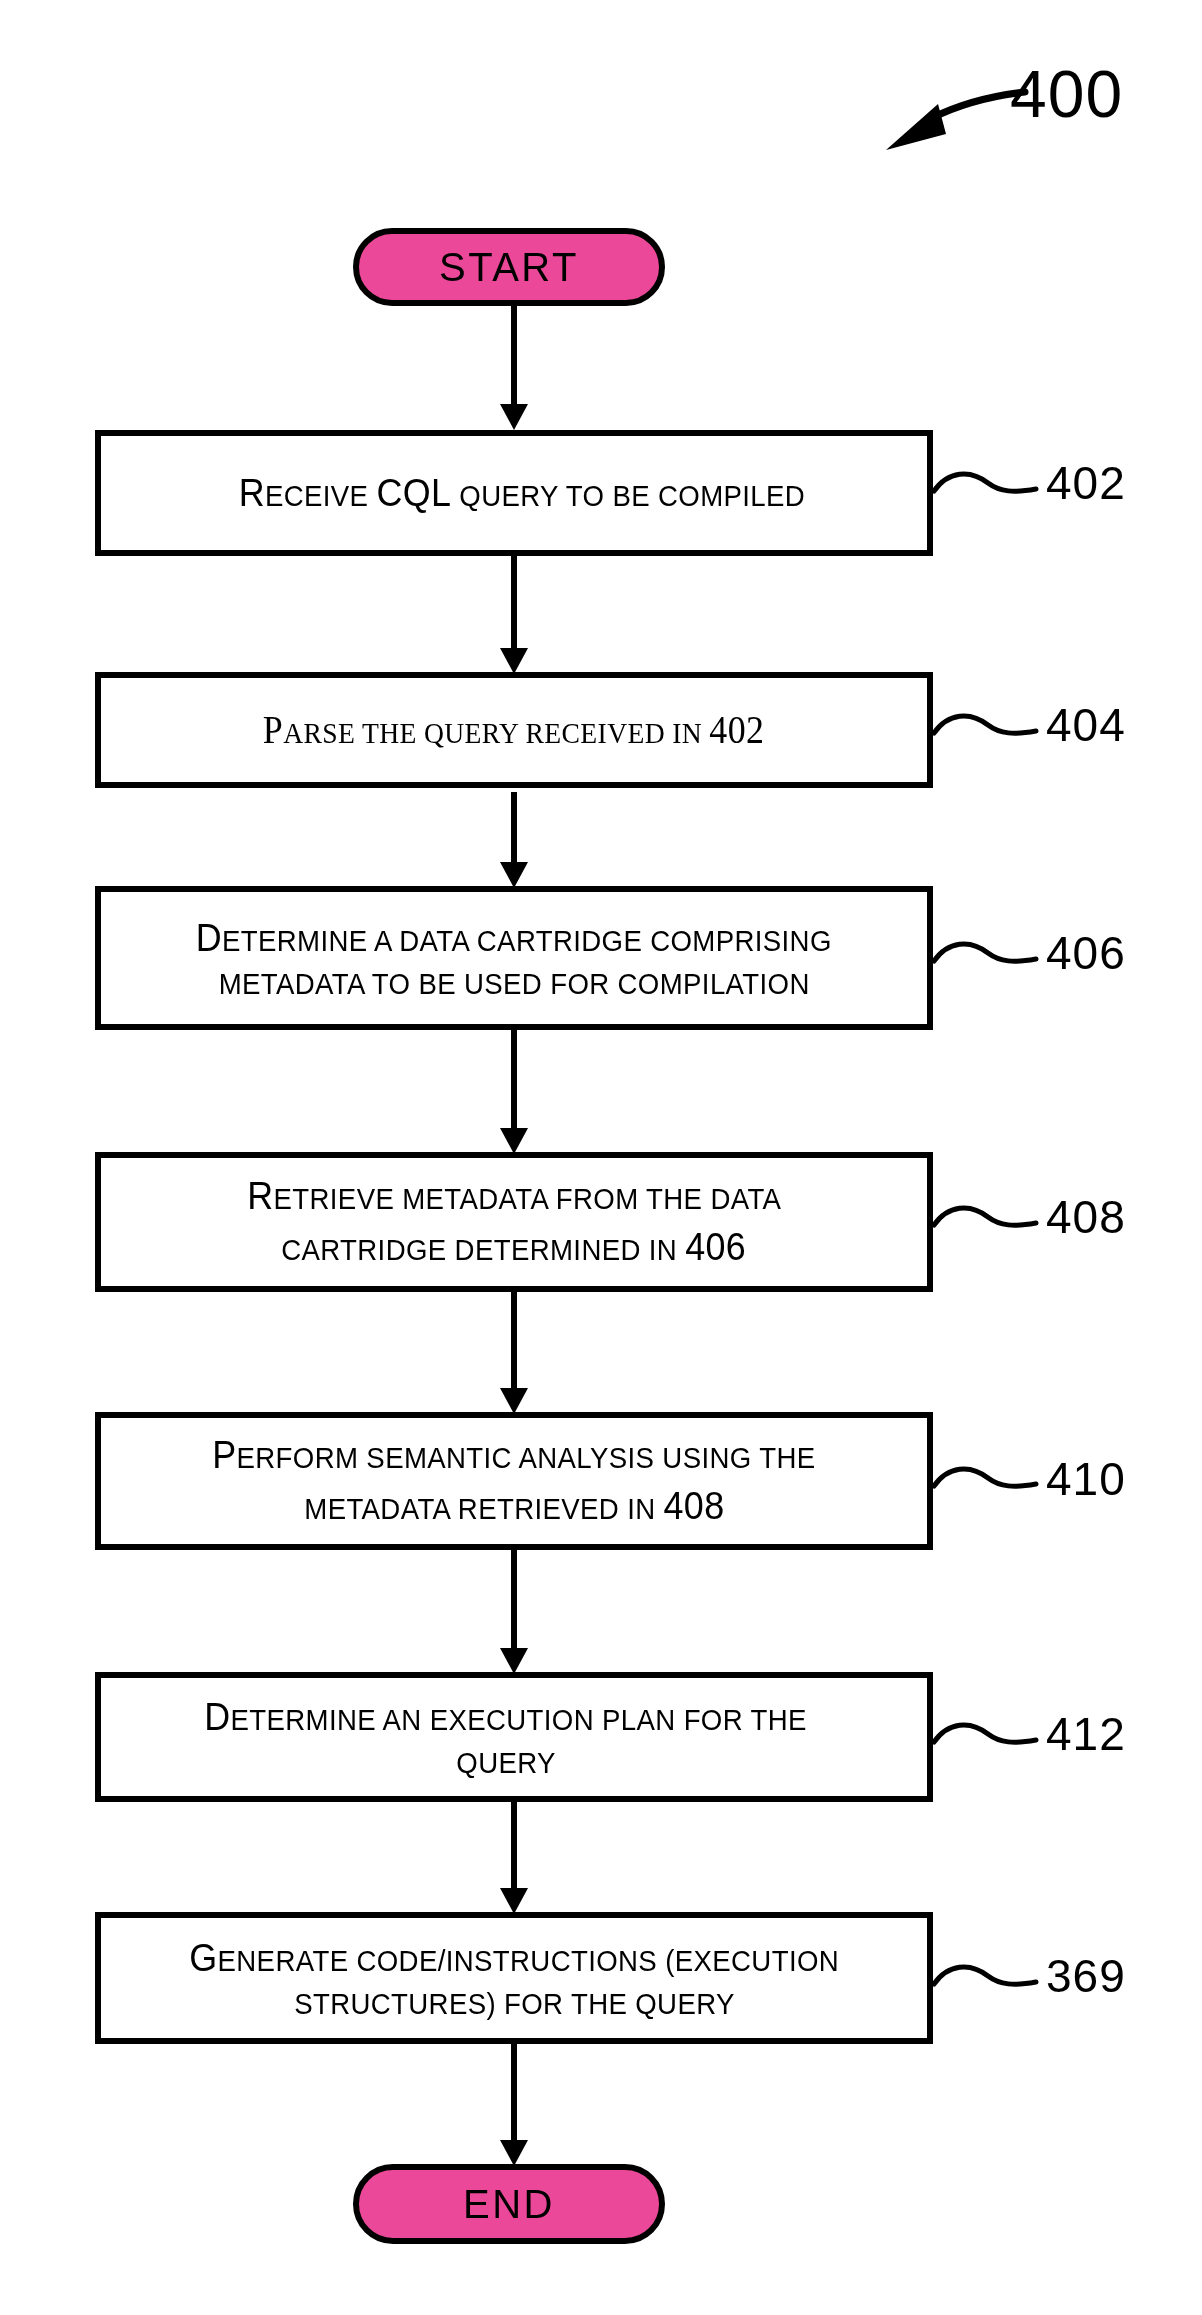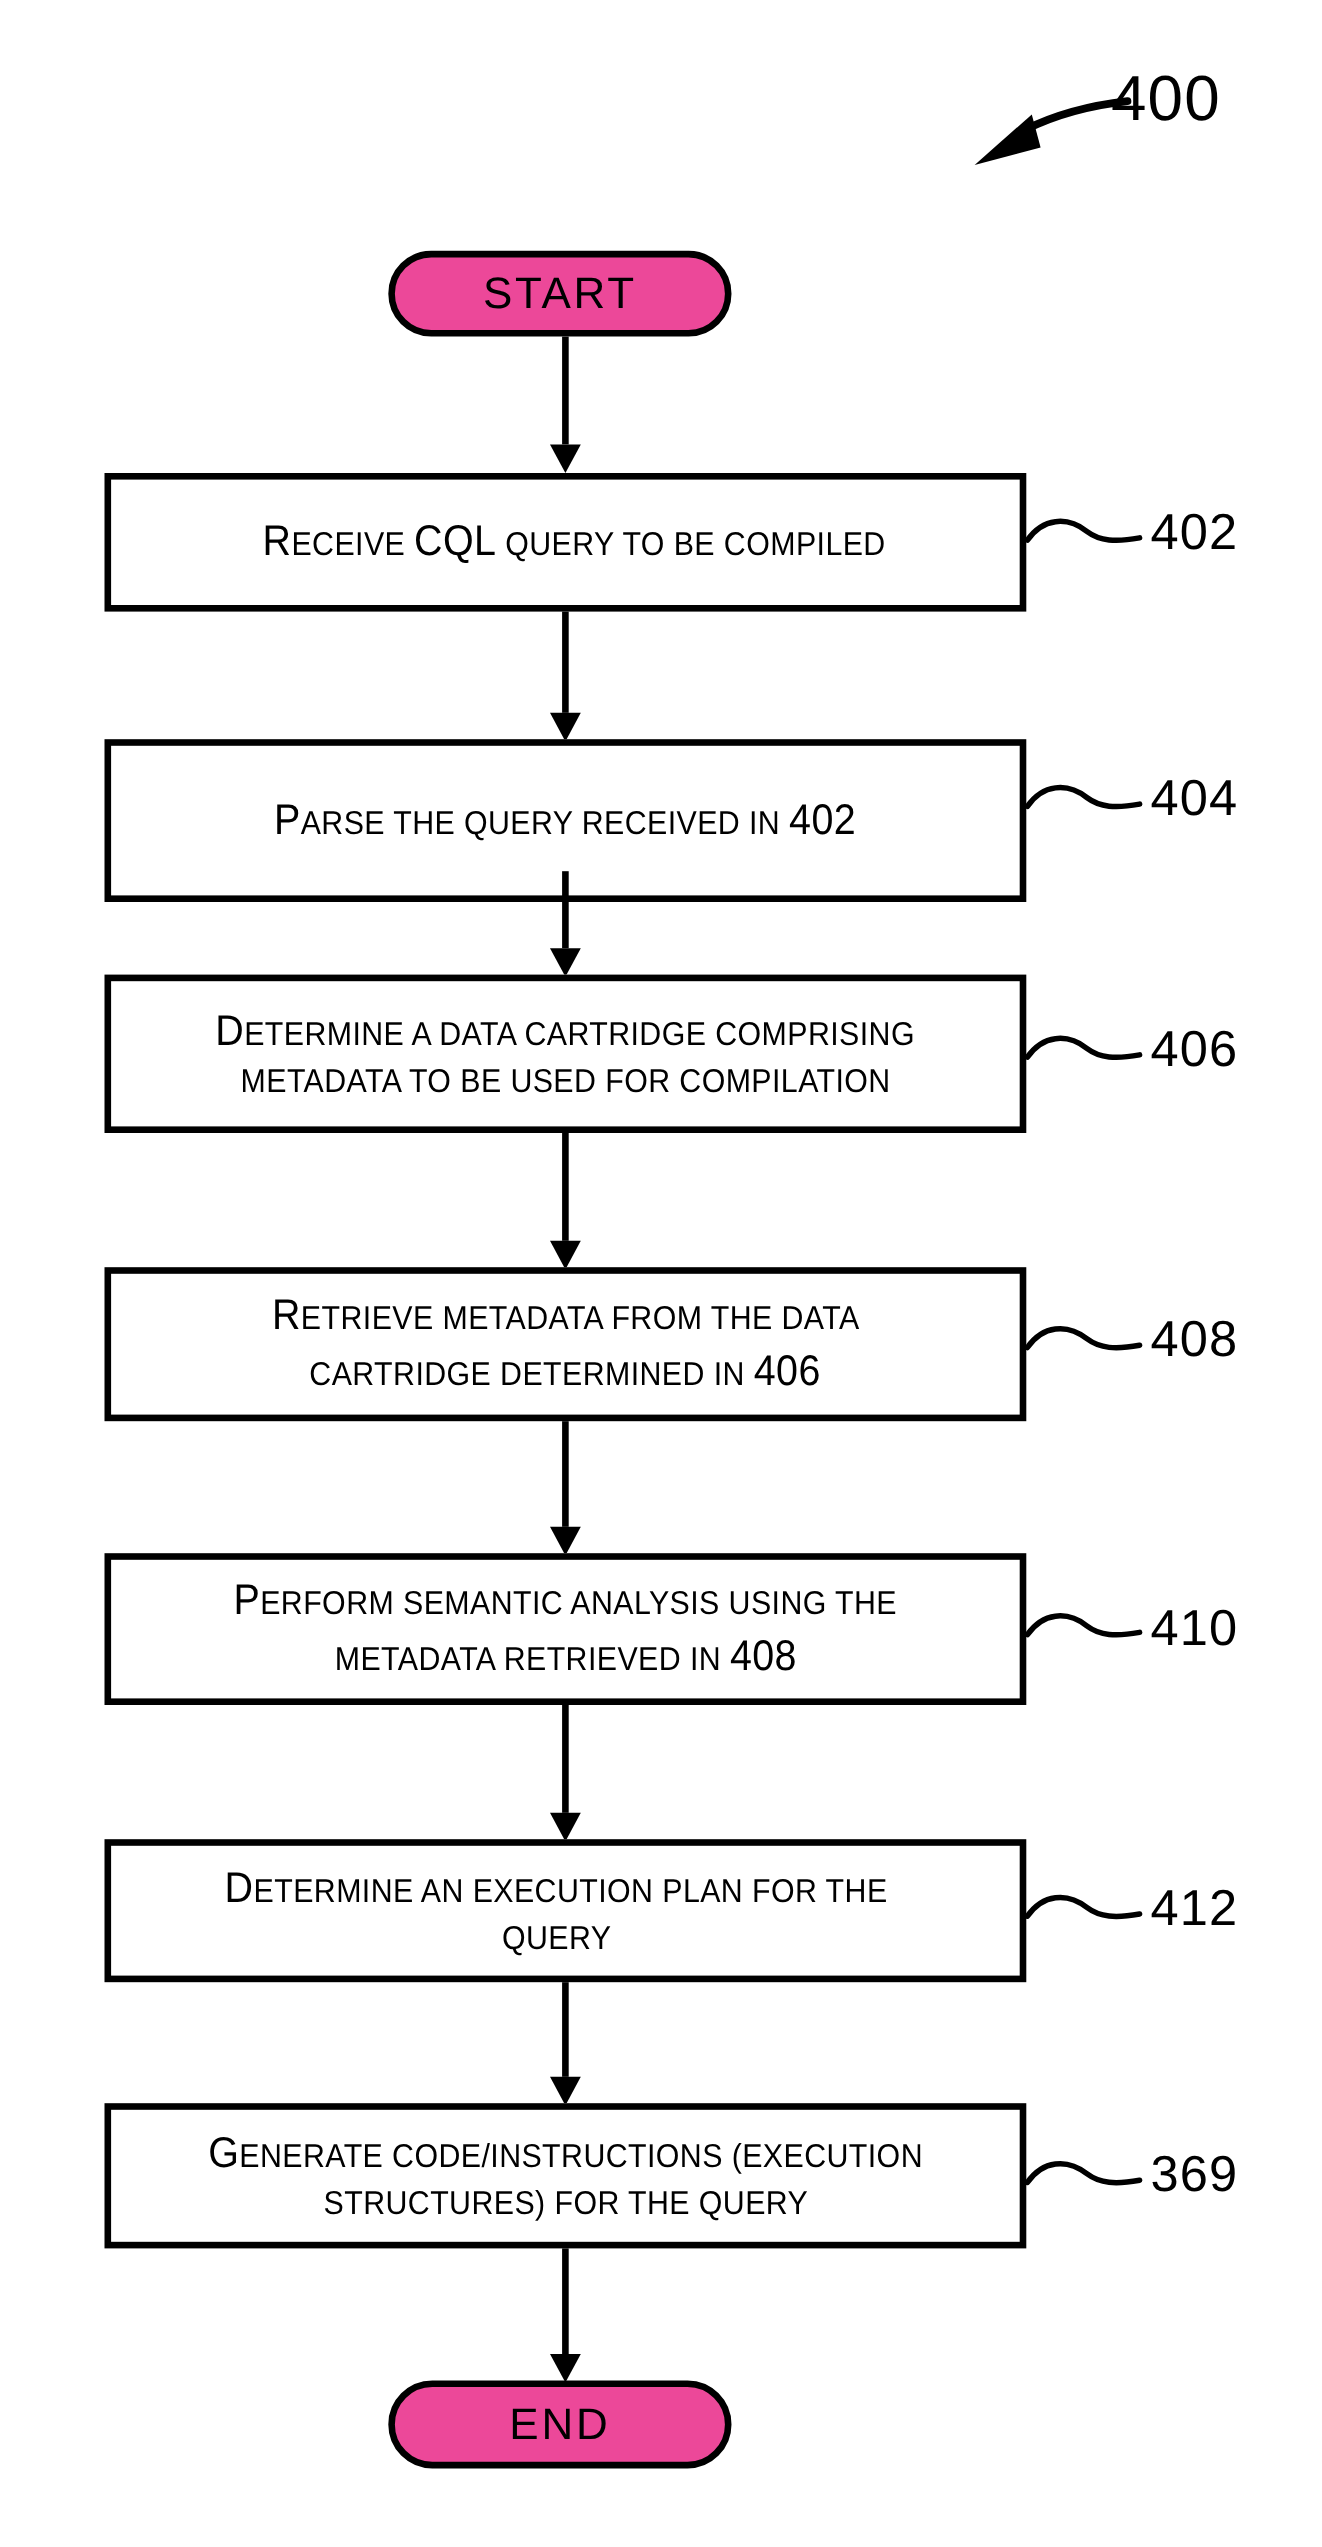--- a/index.html
+++ b/index.html
@@ -16,21 +16,21 @@
     height: 2315px;
     background: #ffffff;
     overflow: hidden;
   }
 
   
   #fig-number-label {
     position: absolute;
     left: 1010px;
     top: 56px;
-    font-size: 58px;
+    font-size: 66px;
     color: #000;
     letter-spacing: 1px;
     font-family: "Liberation Sans", sans-serif;
   }
   #fig-leader-svg {
     position: absolute;
     left: 860px;
     top: 70px;
   }
 
@@ -147,21 +147,21 @@
       <path d="M2 36 C 16 16, 38 14, 56 28 C 68 37, 82 38, 104 34" stroke="#000" stroke-width="5" fill="none" stroke-linecap="round"></path>
     </svg>
     <span class="ref-text">402</span>
   </div>
 
   <div class="connector" style="top:556px; height:118px;">
     <div class="shaft" style="height:92px;"></div>
     <div class="head" style="top:92px;"></div>
   </div>
 
-  <div class="process" id="box-404" style="left:95px; top:672px; width:838px; height:148px;">
+  <div class="process" id="box-404" style="left:95px; top:672px; width:838px; height:116px;font-family:Liberation Serif, serif;">
     <div class="proc-text">
         <div><span class="sc"><span class="cap">P</span><span>ARSE THE QUERY RECEIVED IN </span><span class="num">402</span></span></div>
       </div>
   </div>
   <div class="callout" style="left:932px; top:697px;">
     <svg width="112" height="56" viewBox="0 0 112 56">
       <path d="M2 36 C 16 16, 38 14, 56 28 C 68 37, 82 38, 104 34" stroke="#000" stroke-width="5" fill="none" stroke-linecap="round"></path>
     </svg>
     <span class="ref-text">404</span>
   </div>

